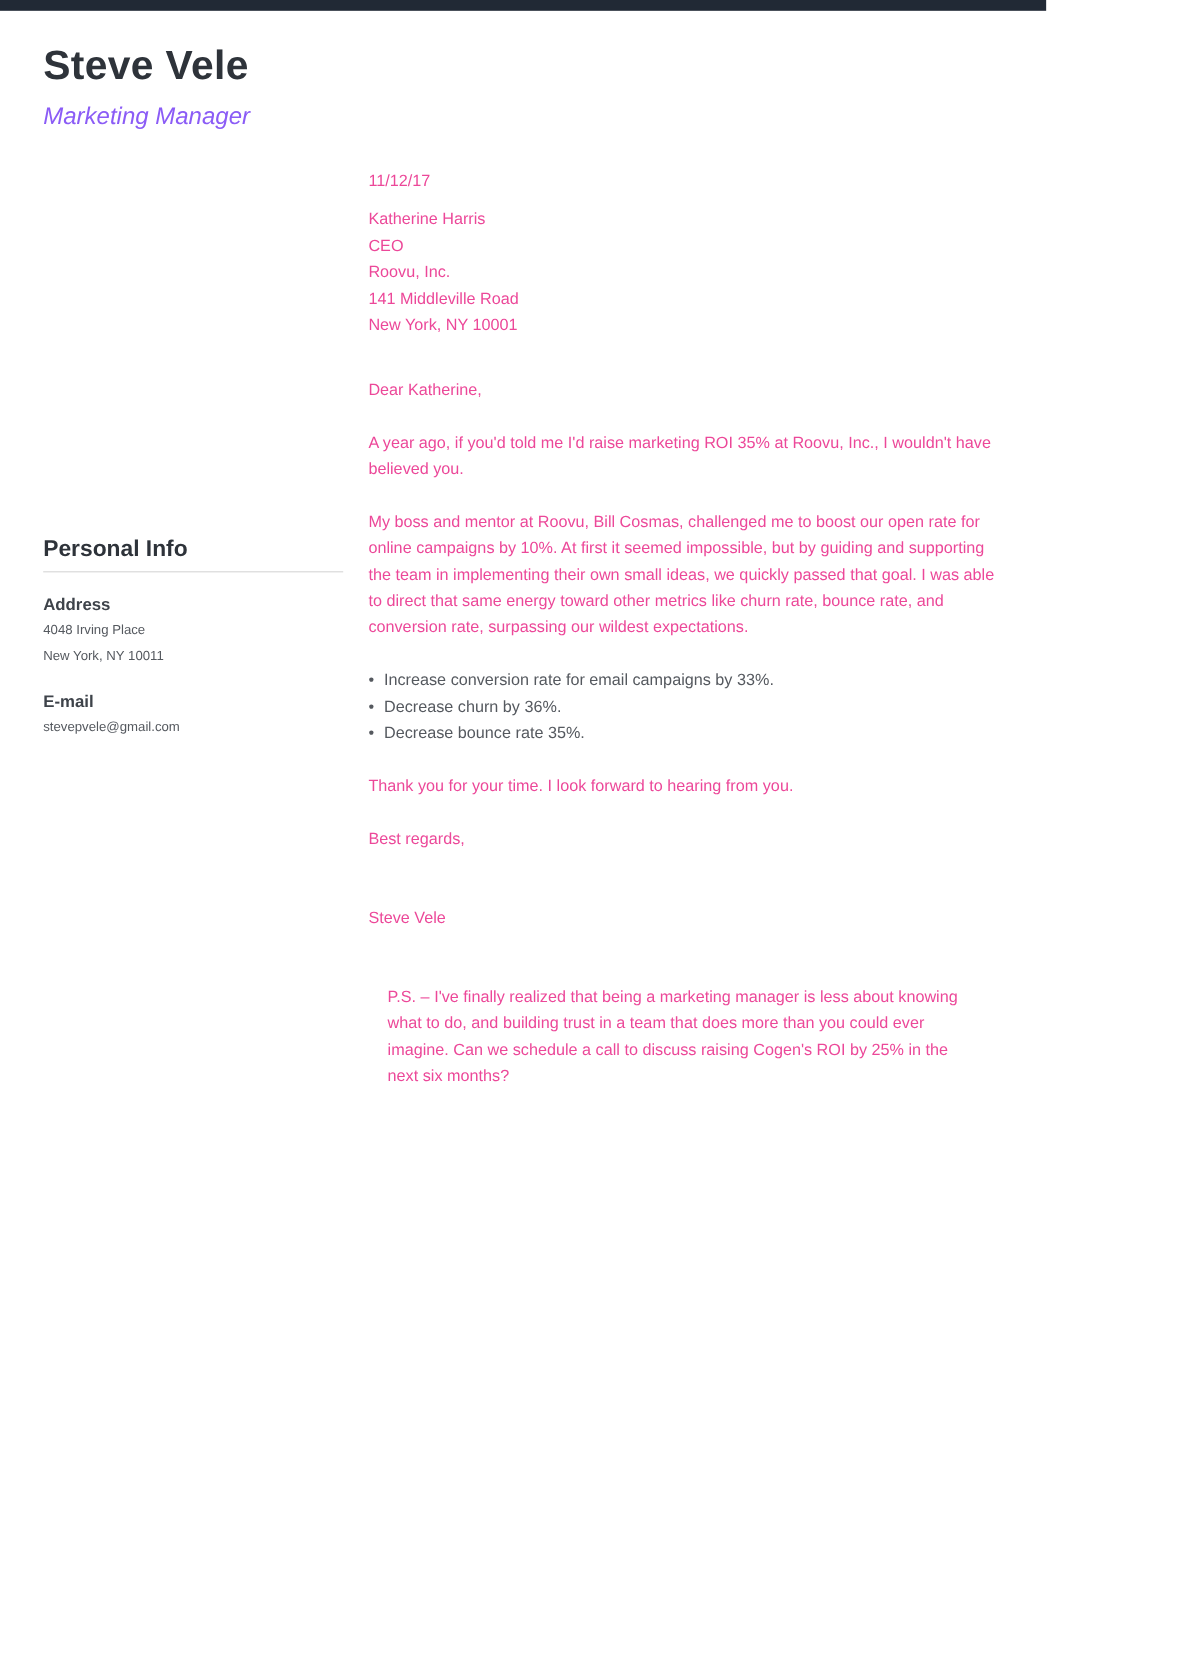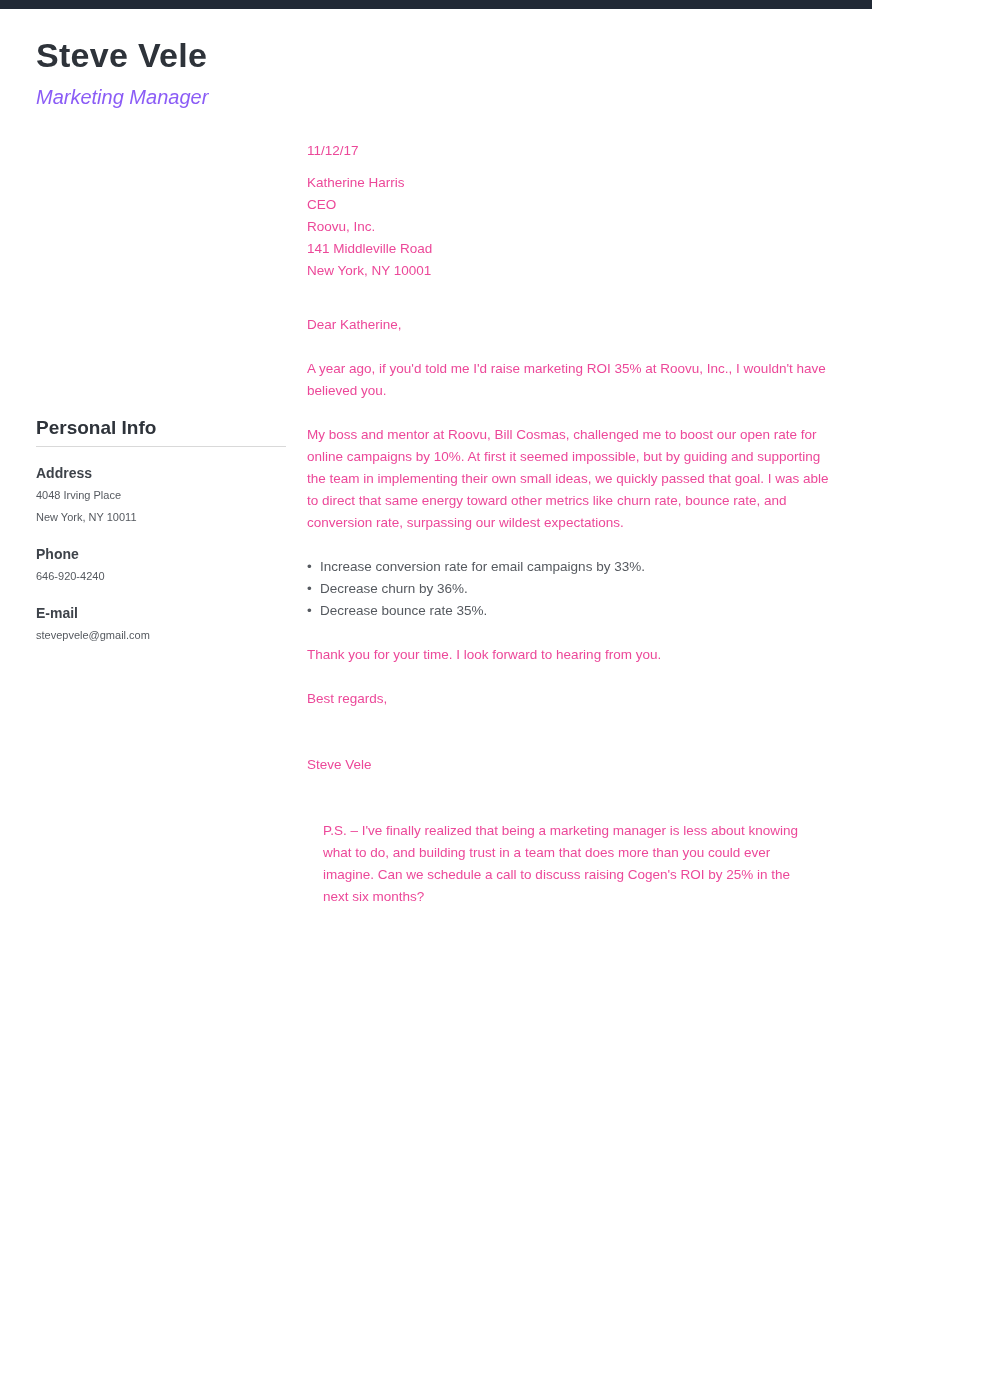--- a/index.html
+++ b/index.html
@@ -107,24 +107,20 @@
 
     <div class="sidebar">
       <h2 class="sidebar-heading">Personal Info</h2>
 
       <div class="field">
         <div class="field-label">Address</div>
         <div class="field-line">4048 Irving Place</div>
         <div class="field-line">New York, NY 10011</div>
       </div>
 
-      <div class="field">
-        <div class="field-label">Phone</div>
-        <div class="field-line">646-920-4240</div>
-      </div>
 
       <div class="field">
         <div class="field-label">E-mail</div>
         <div class="field-line">stevepvele@gmail.com</div>
       </div>
     </div>
 
     <div class="main">
 
       <p class="date">11/12/17</p>

